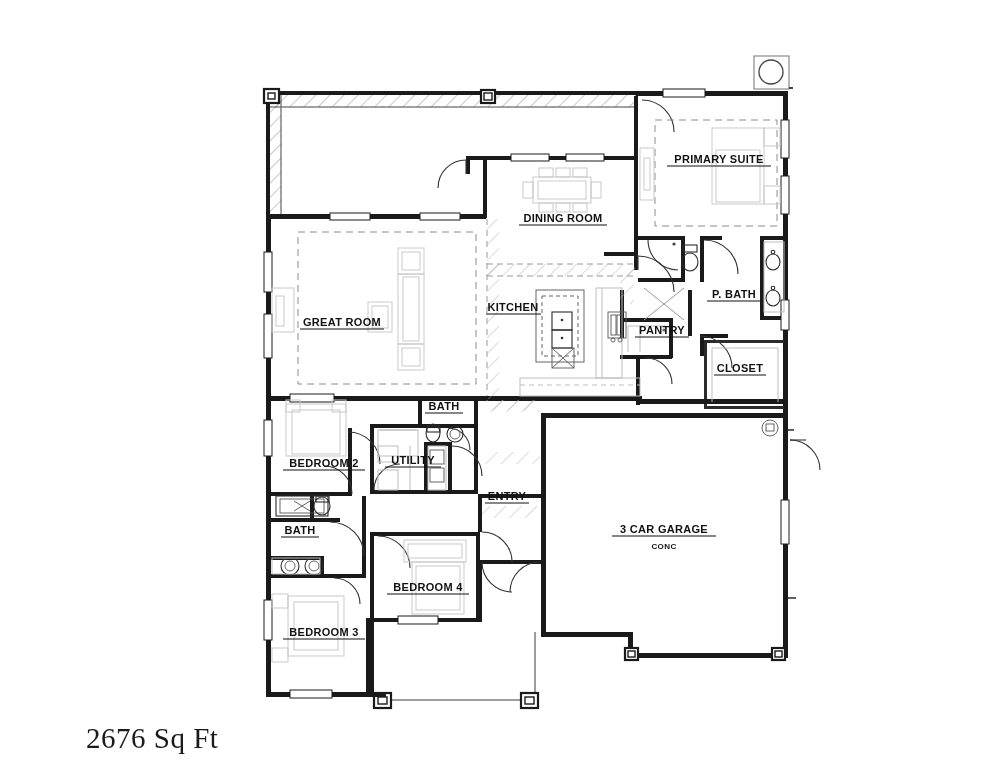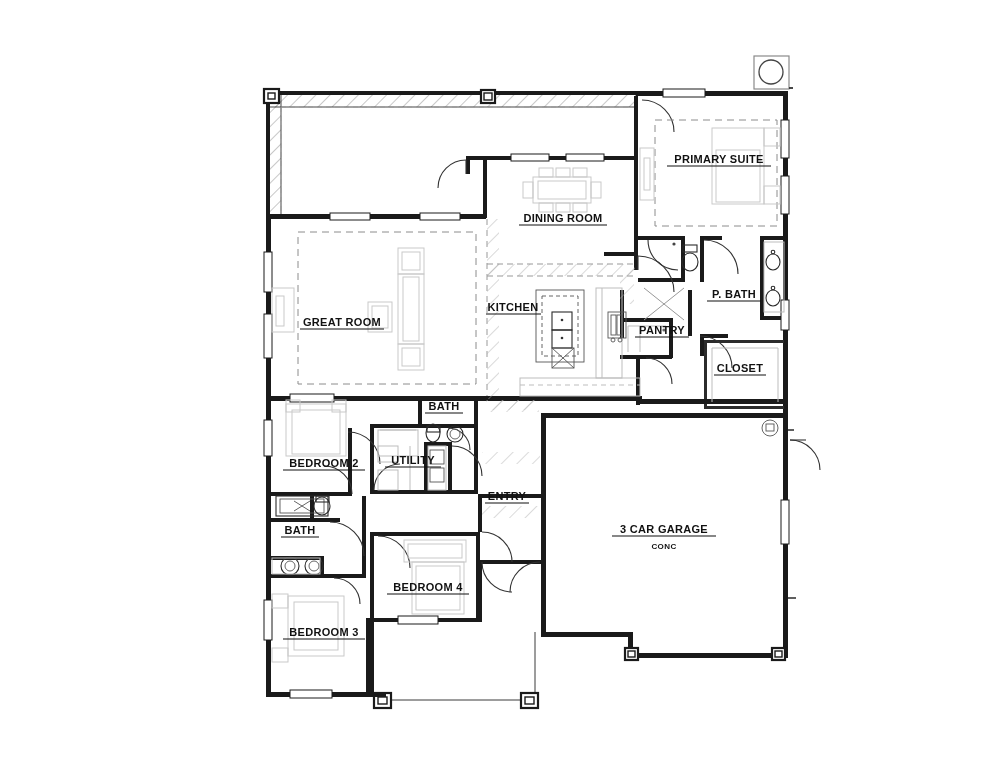--- a/index.html
+++ b/index.html
@@ -537,14 +537,15 @@
     <g>
       <text class="room-label" x="664" y="533" text-anchor="middle" font-size="11">3 CAR GARAGE</text>
       <line x1="612" y1="536" x2="716" y2="536" stroke="#111" stroke-width="1.1"></line>
       <text class="sub-label" x="664" y="549" text-anchor="middle">CONC</text>
     </g>
 
   </g>
 
 </svg>
 
+<div class="caption">2676 Sq Ft</div>
 
 </div>
 
 </body></html>

